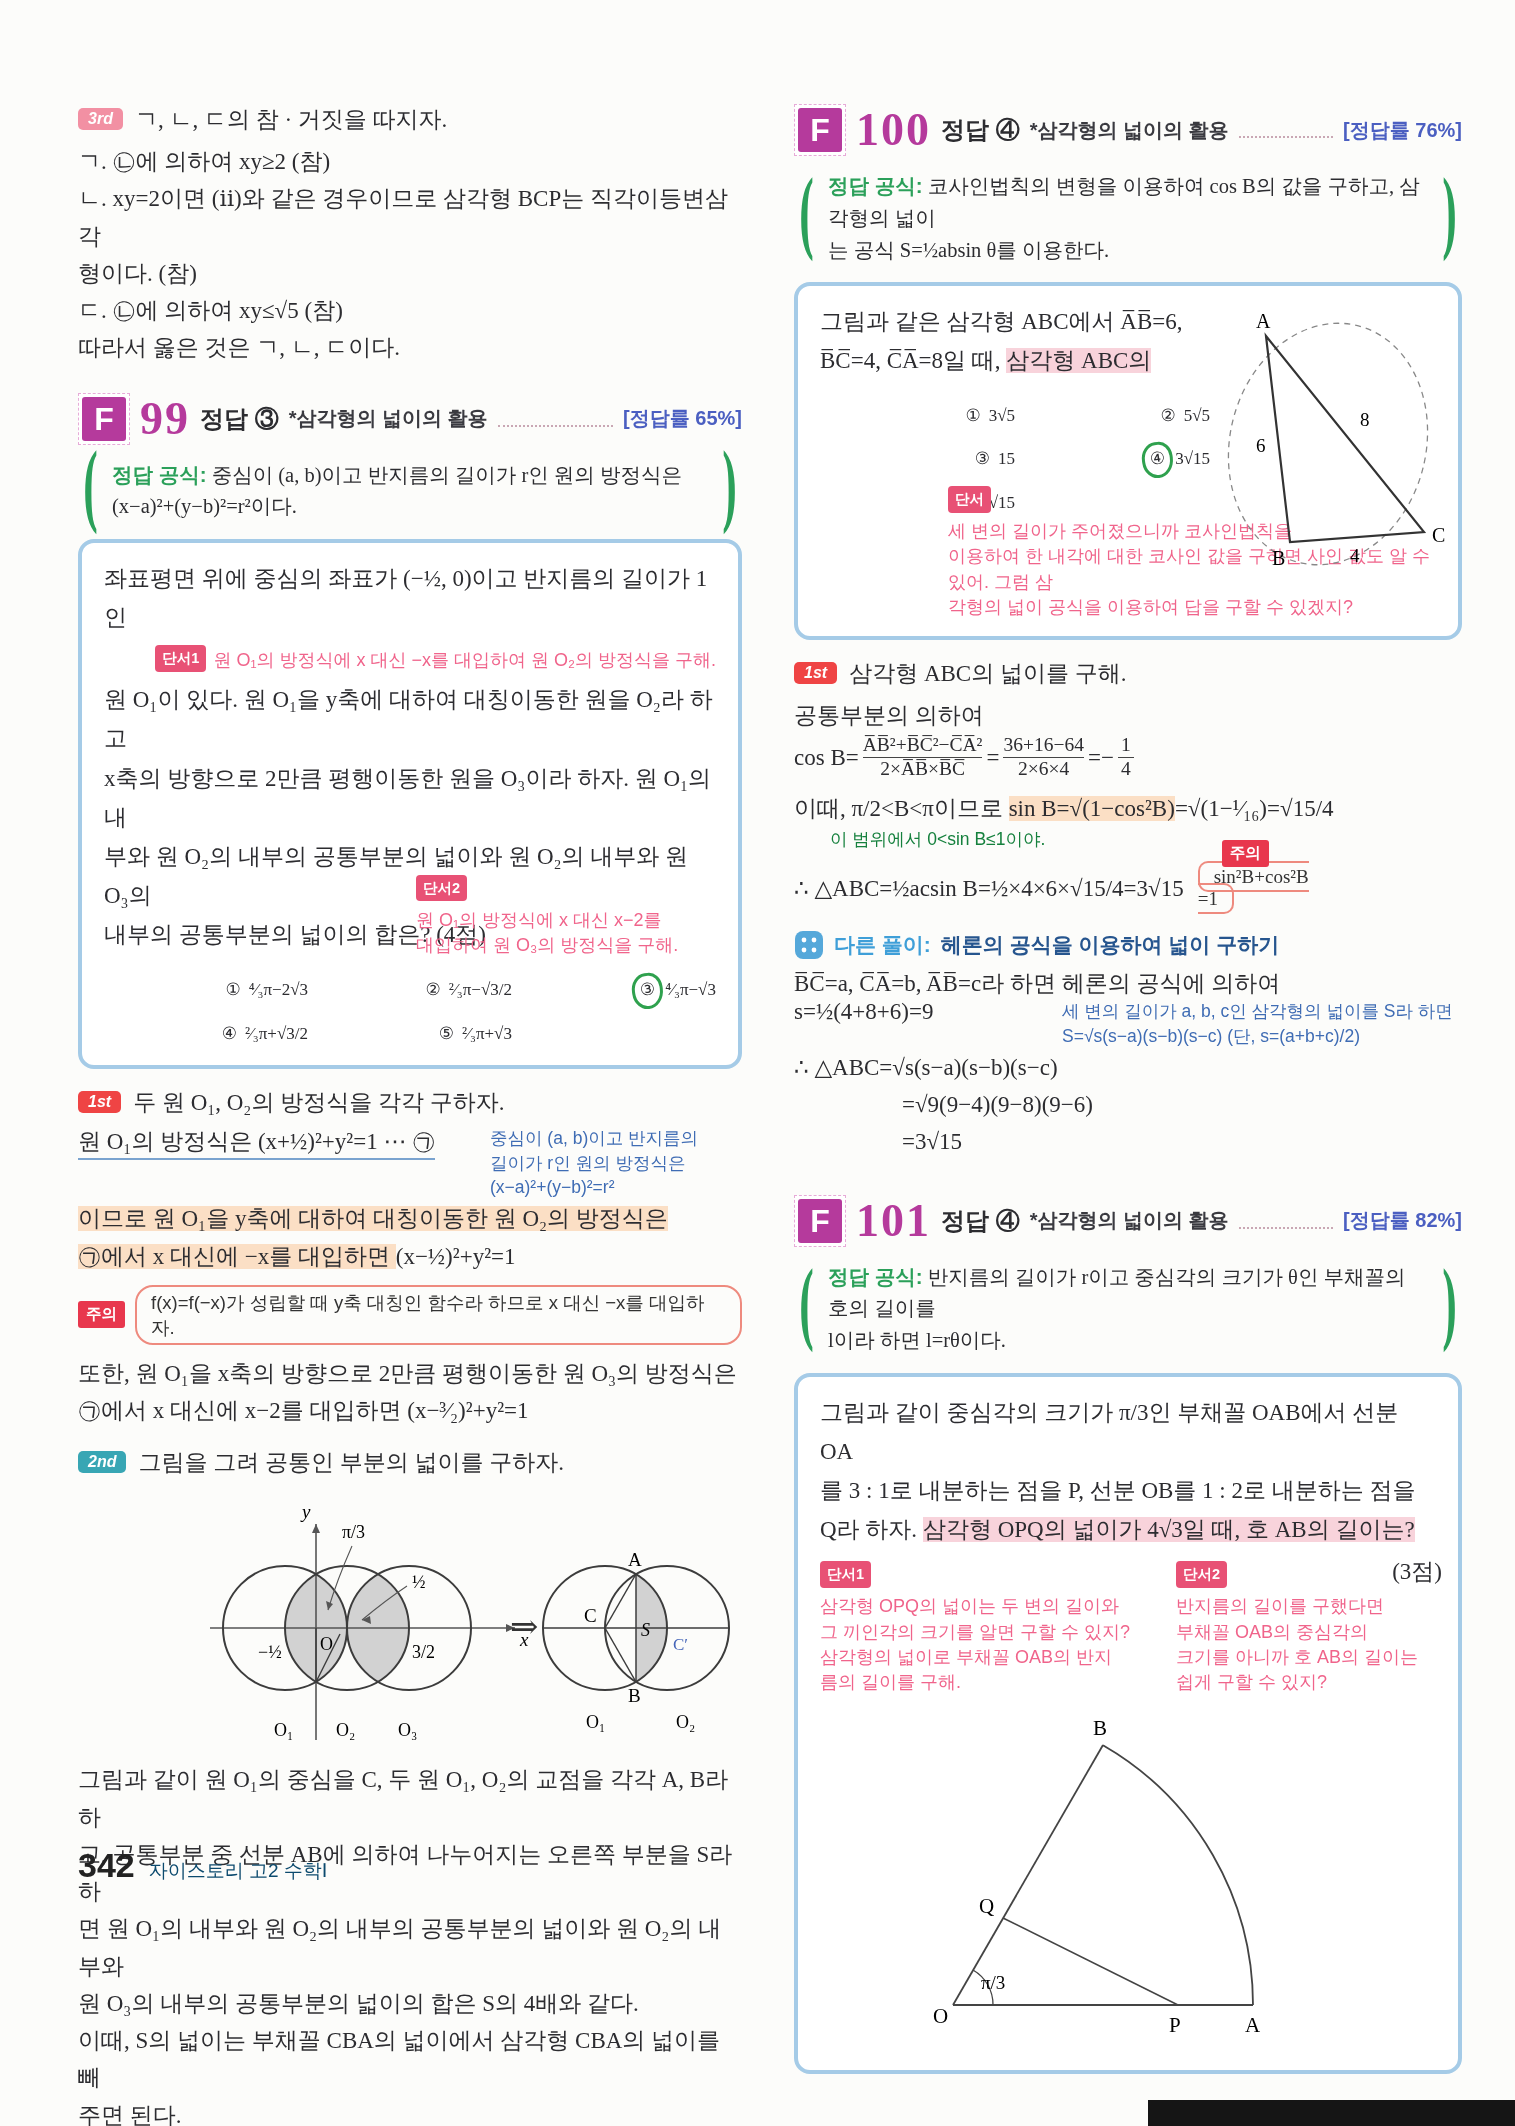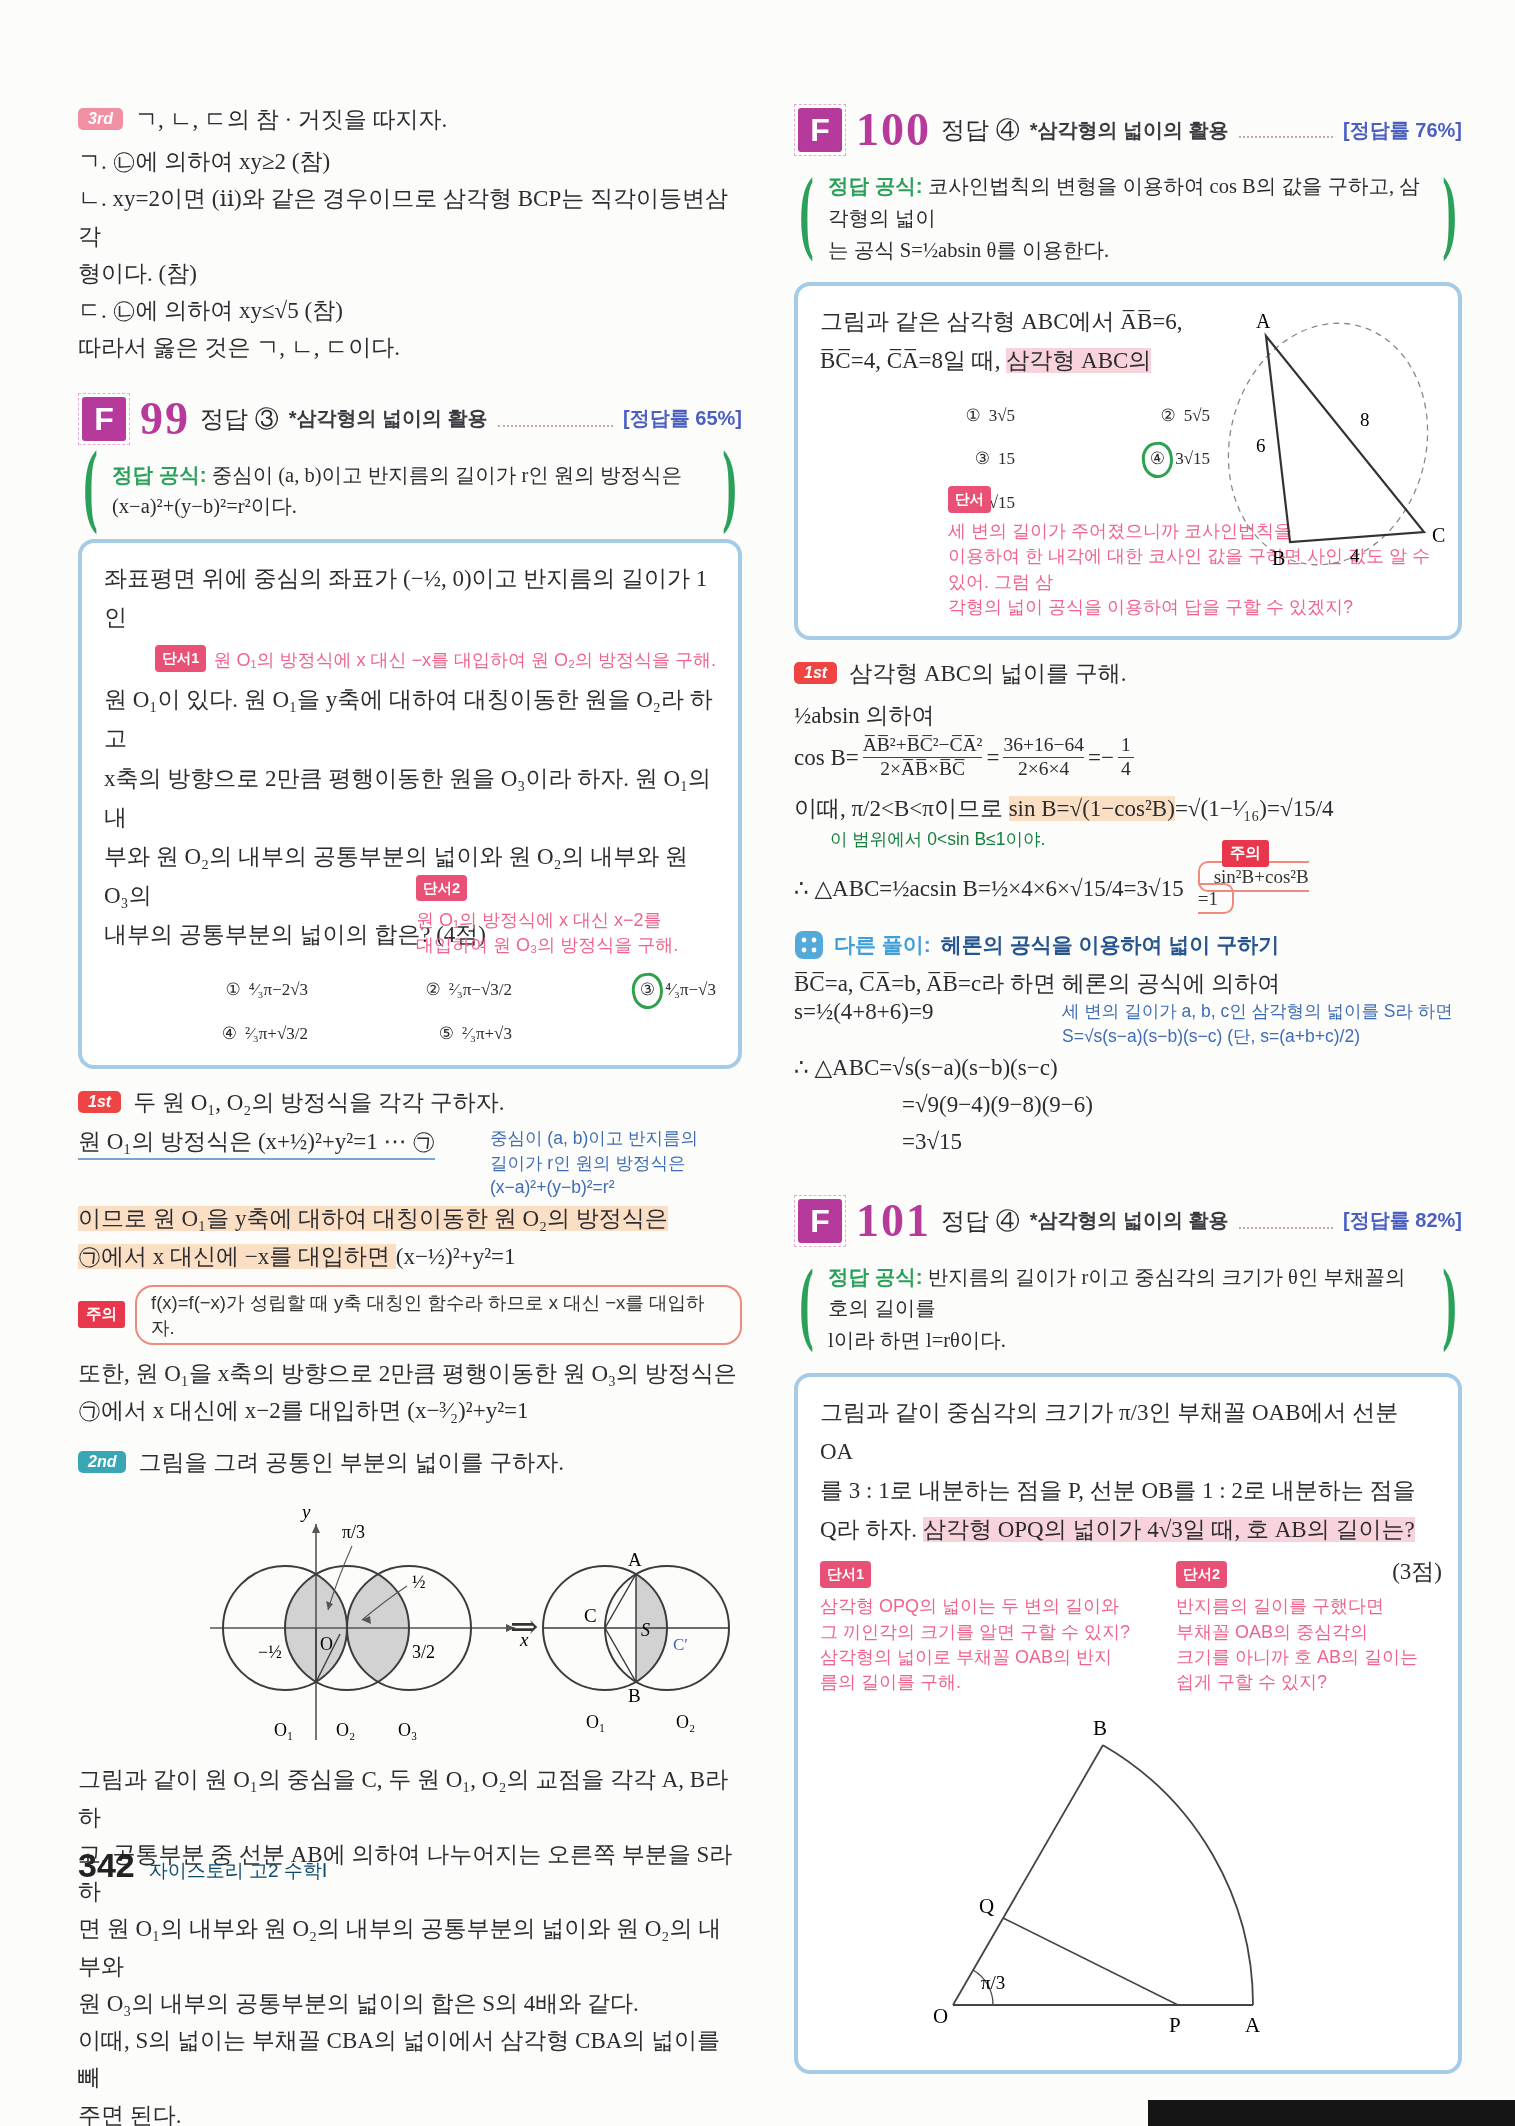--- a/index.html
+++ b/index.html
@@ -17,21 +17,21 @@
       border-radius:5px;font-family:"Liberation Sans",sans-serif;margin-top:4px;}
   .b1{background:#ef4444;} .b2{background:#38a6b4;} .b3{background:#f290a3;}
   .stext{font-size:23px;}
 
   
   .phead{display:flex;align-items:center;gap:10px;margin:26px 0 6px;}
   .fwrap{flex:none;border:1.5px dashed #e7abd8;padding:3px;background:#fff;}
   .fbox{display:block;width:44px;height:44px;background:#b53a9c;color:#fff;border-radius:3px;
         font-family:"Liberation Sans",sans-serif;font-weight:bold;font-size:32px;line-height:44px;text-align:center;}
   .fnum{color:#b53a9c;font-size:46px;font-weight:bold;letter-spacing:2px;line-height:1;}
-  .fans{font-size:24px;font-weight:normal;font-family:"Liberation Sans",sans-serif;white-space:nowrap;}
+  .fans{font-size:24px;font-weight:bold;font-family:"Liberation Sans",sans-serif;white-space:nowrap;}
   .ftopic{font-size:20px;font-weight:bold;font-family:"Liberation Sans",sans-serif;color:#3a3a40;white-space:nowrap;}
   .fldr{flex:1;border-bottom:2px dotted #c9a7b4;height:14px;min-width:20px;}
   .frate{color:#4b5fc1;font-weight:bold;font-size:20px;font-family:"Liberation Sans",sans-serif;white-space:nowrap;}
 
   
   .gf{position:relative;margin:10px 4px 12px;padding:4px 30px;font-size:20.5px;line-height:1.55;}
   .gf::before,.gf::after{position:absolute;top:50%;font-size:34px;color:#2ba05a;font-weight:bold;
       font-family:"DejaVu Serif",serif;}
   .gf::before{content:"(";left:0;transform:translateY(-54%) scaleY(2.7);}
   .gf::after{content:")";right:0;transform:translateY(-54%) scaleY(2.7);}
@@ -298,21 +298,21 @@
 이용하여 한 내각에 대한 코사인 값을 구하면 사인 값도 알 수 있어. 그럼 삼
 각형의 넓이 공식을 이용하여 답을 구할 수 있겠지?</span>
         </div>
       </div>
 
       <div class="srow">
         <span class="sb b1">1st</span>
         <span class="stext">삼각형 ABC의 넓이를 구해.</span>
       </div>
 
-      <div class="serif">½absin 의하여</div>
+      <div class="serif">공통부분의 의하여</div>
 
       <div class="serif" style="display:flex;align-items:center;">
         <span>cos B=</span>
         <span class="fr">
             <span class="n">A̅B̅²+B̅C̅²−C̅A̅²</span>
             <span class="d">2×A̅B̅×B̅C̅</span>
           </span>
         <span>=</span>
         <span class="fr">
             <span class="n">36+16−64</span>

